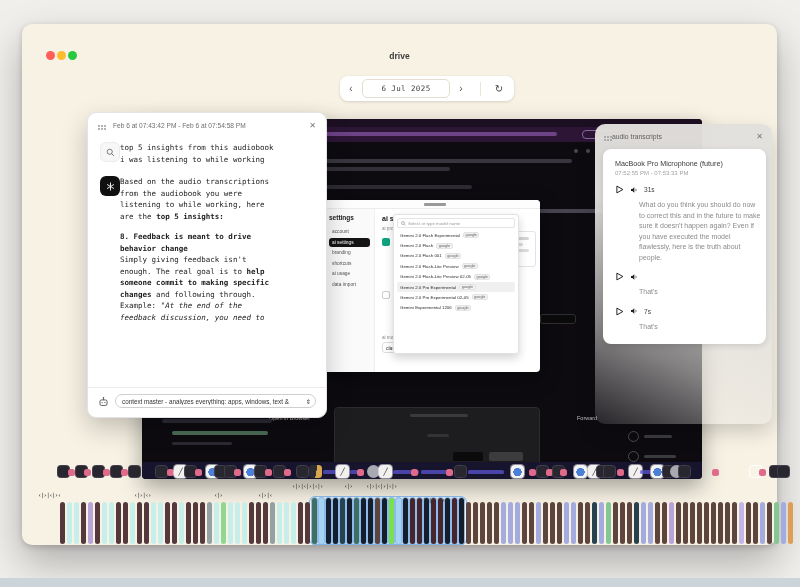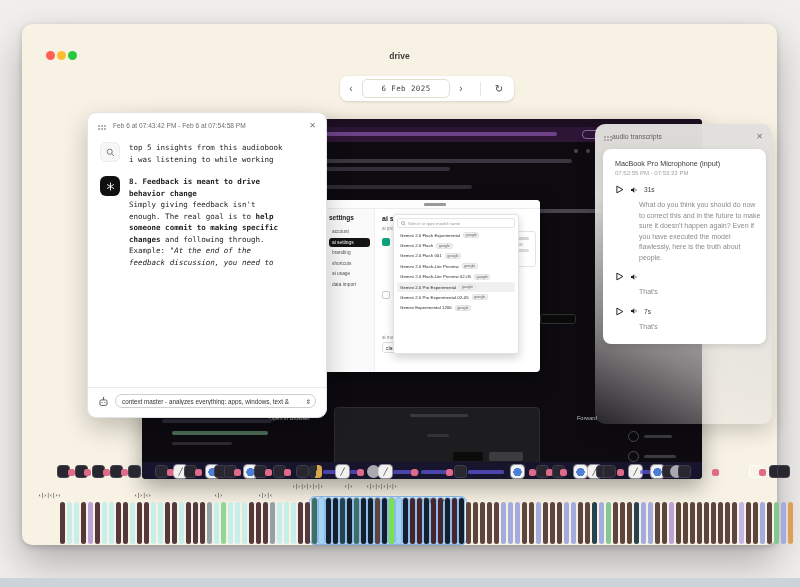--- a/index.html
+++ b/index.html
@@ -52,21 +52,21 @@
   .model-row.hl{background:#f0f0f0;}
   .vendor-chip{font-size:3.8px;color:#666;background:#f1f1f1;border:1px solid #e3e3e3;border-radius:2px;padding:0 1.5px;}
 
   
   #chat{position:absolute;left:65px;top:88px;width:240px;height:306px;background:#fff;border-radius:9px;border:1px solid #e3e3e3;box-shadow:0 10px 26px rgba(0,0,0,.22);z-index:5;}
   #chat-head{display:flex;align-items:center;gap:7px;padding:8px 10px 4px 10px;}
   .drag-dots{width:2px;height:2px;background:#9a9a9a;border-radius:50%;box-shadow:3px 0 #9a9a9a,0 3px #9a9a9a,3px 3px #9a9a9a,6px 0 #9a9a9a,6px 3px #9a9a9a;margin-right:6px;flex:none;}
   #chat-range{font-size:6.6px;color:#6e6e6e;flex:1;}
   .close-x{font-size:8px;color:#777;flex:none;}
   #chat-body{padding:8px 12px 0 12px;overflow:hidden;height:228px;}
-  .msg-row{display:flex;gap:9px;margin-bottom:11px;align-items:flex-start;}
+  .msg-row{display:flex;margin-bottom:11px;align-items:flex-start;}
   .msg-icon{flex:none;width:20px;height:20px;border-radius:6px;display:flex;align-items:center;justify-content:center;}
   .user-ic{background:#f7f7f7;border:1px solid #ececec;}
   .ai-ic{background:#101010;}
   .msg-text{font-family:"DejaVu Sans Mono",monospace;font-size:7.5px;line-height:11.5px;color:#1c1c1c;width:158px;white-space:pre-wrap;}
   .msg-text p{margin:0 0 9px 0;}
   .msg-text .b{font-weight:bold;}
   .msg-text .i{font-style:italic;}
   #chat-foot{position:absolute;left:0;bottom:0;width:100%;border-top:1px solid #ebebeb;padding:6px 10px 9px 10px;}
   #ctx-row{display:flex;align-items:center;gap:6px;}
   #ctx-select{flex:1;height:14px;border:1px solid #cfcfcf;border-radius:7px;background:#fff;font-size:6.3px;color:#333;display:flex;align-items:center;justify-content:space-between;padding:0 4px 0 6px;white-space:nowrap;overflow:hidden;}
@@ -113,21 +113,21 @@
 <div id="win">
   <div id="titlebar">
     <div class="tl" style="left:24px;background:#ff5f57"></div>
     <div class="tl" style="left:35px;background:#febc2e"></div>
     <div class="tl" style="left:46px;background:#28c840"></div>
     <div id="title">drive</div>
   </div>
 
   <div id="datenav">
     <div class="navbtn">‹</div>
-    <div id="datebox">6 Feb 2025</div>
+    <div id="datebox">6 Jul 2025</div>
     <div class="navbtn">›</div>
     <div id="navdiv"></div>
     <div id="refresh">↻</div>
   </div>
 
   <div id="shot">
     <div style="position:absolute;left:0;top:0;width:100%;height:8px;background:#1d0f22"></div>
     <div id="banner">
       <div class="streak" style="left:160px;top:5px;width:255px;height:4px;background:#a368c9;opacity:.55"></div>
       <div id="banner-btn"></div>
@@ -265,21 +265,21 @@
         <div class="msg-text">top 5 insights from this audiobook i was listening to while working</div>
       </div>
       <div class="msg-row">
         <div class="msg-icon ai-ic">
           <svg width="11" height="11" viewBox="0 0 16 16">
               <g stroke="#fff" stroke-width="1.3" fill="none">
                 <path d="M8 2.2v11.6M3 5l10 6M13 5L3 11"></path>
               </g>
             </svg>
         </div>
-        <div class="msg-text"><p><span class="b">8. Feedback is meant to drive behavior change</span><span>
+        <div class="msg-text"><p><span>Based on the audio transcriptions from the audiobook you were listening to while working, here are the </span><span class="b">top 5 insights:</span></p><p><span class="b">8. Feedback is meant to drive behavior change</span><span>
 Simply giving feedback isn't enough. The real goal is to </span><span class="b">help someone commit to making specific changes</span><span> and following through. Example: </span><span class="i">"At the end of the feedback discussion, you need to</span></p></div>
       </div>
     </div>
     <div id="chat-foot">
       <div id="ctx-row">
         <svg width="11" height="11" viewBox="0 0 14 14">
             <rect x="2.5" y="5" width="9" height="7" rx="2" fill="none" stroke="#555" stroke-width="1.2"></rect>
             <path d="M7 5V2.8" stroke="#555" stroke-width="1.2"></path>
             <circle cx="7" cy="2.2" r="1" fill="#555"></circle>
             <circle cx="5.2" cy="8.4" r=".8" fill="#555"></circle>
@@ -293,21 +293,21 @@
     </div>
   </div>
 
   <div id="trans">
     <div id="trans-head">
       <div class="drag-dots"></div>
       <div id="trans-title">audio transcripts</div>
       <div class="close-x">✕</div>
     </div>
     <div id="trans-card">
-      <div id="trans-src">MacBook Pro Microphone (input)</div>
+      <div id="trans-src">MacBook Pro Microphone (future)</div>
       <div id="trans-time">07:52:55 PM - 07:53:33 PM</div>
 
       <div class="t-entry">
         <div class="t-row">
           <svg width="9" height="9" viewBox="0 0 12 12">
               <path d="M2.5 1.5l8 4.5-8 4.5z" fill="none" stroke="#222" stroke-width="1.3" stroke-linejoin="round"></path>
             </svg>
           <svg width="8" height="8" viewBox="0 0 12 12">
               <path d="M1.5 4.5h2l3-2.7v8.4l-3-2.7h-2z" fill="#222"></path>
               <path d="M8.5 4.2c.8.9.8 2.7 0 3.6" fill="none" stroke="#222" stroke-width="1"></path>

